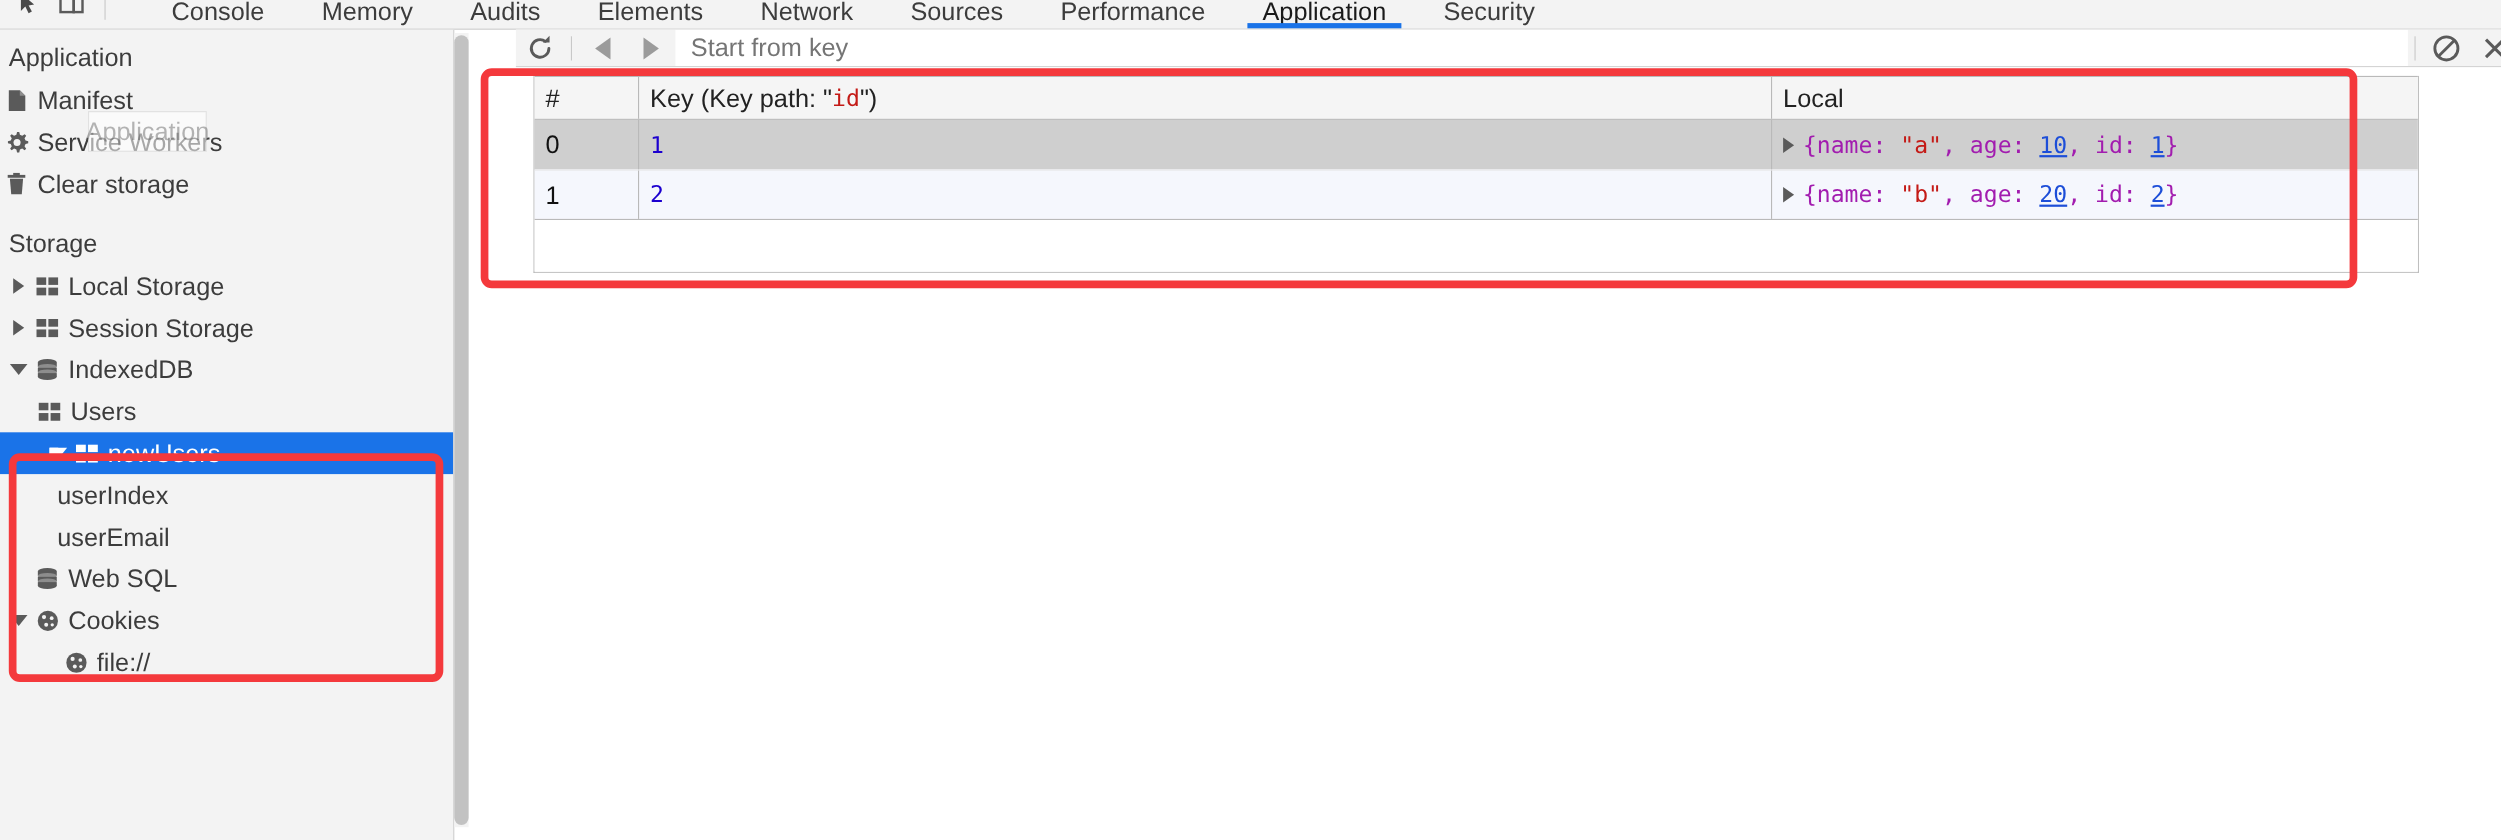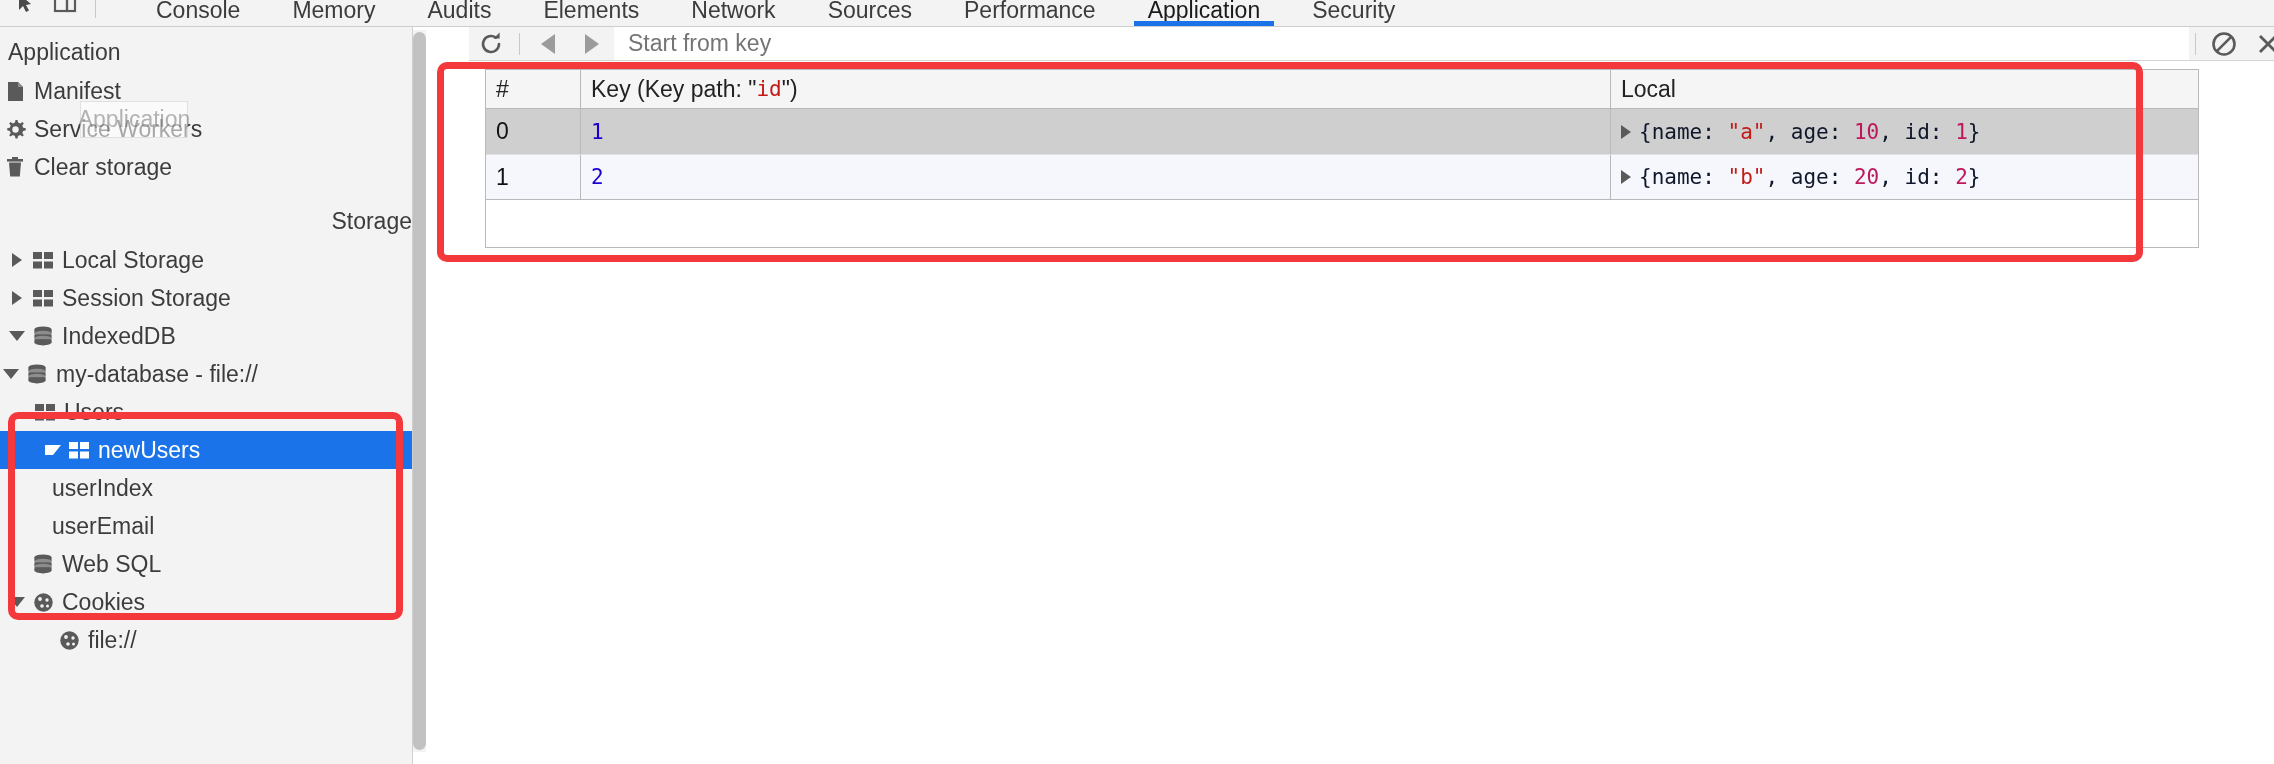--- a/index.html
+++ b/index.html
@@ -191,22 +191,22 @@
   .grid-row.sel { background: #cfcfcf; color: #111; }
   .grid-row.alt { background: #f5f7fd; color: #111; }
   .c-num { width: 95px; flex: 0 0 95px; border-right: 1px solid #b9b9b9; }
   .c-key { width: 1030px; flex: 0 0 1030px; border-right: 1px solid #b9b9b9; }
   .c-val { flex: 1 1 auto; }
   .grid-row + .grid-row { border-top: 1px solid #e3e3e3; }
   .grid-empty { height: 48px; background: #ffffff; border-top: 1px solid #b9b9b9; }
 
   .mono { font-family: "DejaVu Sans Mono", "Liberation Mono", monospace; font-size: 21px; }
   .tok-str { color: #c41a16; }
-  .tok-num { color: #be185d; }
-  .tok-plain { color: #0f172a; text-align: right; }
+  .tok-num { color: #1d4ed8; text-decoration: underline; }
+  .tok-plain { color: #a21caf; text-align: right; }
   .keylink { color: #1c00cf; }
   .disclose {
     display: inline-block; width: 0; height: 0;
     border-top: 7px solid transparent;
     border-bottom: 7px solid transparent;
     border-left: 10px solid #5a5a5a;
     margin-right: 8px; vertical-align: middle;
   }
 
   
@@ -281,21 +281,21 @@
       <span class="tico">
         <svg class="ic-trash" viewBox="0 0 18 21">
           <rect x="1" y="2" width="16" height="2.6" fill="#5a5a5a"></rect>
           <rect x="6" y="0" width="6" height="2.2" fill="#5a5a5a"></rect>
           <path d="M3 5.5 h12 l-1.2 14 h-9.6 Z" fill="#5a5a5a"></path>
         </svg>
       </span>
       <span class="tlabel">Clear storage</span>
     </div>
 
-    <div class="side-heading" style="padding-top:22px;text-align:right;">Storage</div>
+    <div class="side-heading" style="padding-top:22px;">Storage</div>
 
     <div class="tree-row ind-1">
       <span class="twisty">
           <i></i>
         </span>
       <span class="tico">
         <svg class="ic-table" viewBox="0 0 20 17">
           <rect x="0" y="0" width="9" height="7" fill="#5a5a5a"></rect>
           <rect x="11" y="0" width="9" height="7" fill="#5a5a5a"></rect>
           <rect x="0" y="9.5" width="9" height="7" fill="#5a5a5a"></rect>
@@ -331,85 +331,68 @@
           <ellipse cx="10" cy="7.6" rx="8.6" ry="2.8" fill="#8d8d8d"></ellipse>
           <rect x="1.4" y="8.4" width="17.2" height="4" fill="#5a5a5a"></rect>
           <ellipse cx="10" cy="12.6" rx="8.6" ry="2.8" fill="#8d8d8d"></ellipse>
           <rect x="1.4" y="13.2" width="17.2" height="3.4" fill="#5a5a5a"></rect>
           <ellipse cx="10" cy="16.6" rx="8.6" ry="2.8" fill="#5a5a5a"></ellipse>
         </svg>
       </span>
       <span class="tlabel">IndexedDB</span>
     </div>
 
-    <div class="tree-row ind-2">
+
+    <div class="tree-row ind-3">
+      <span class="tico">
+        <svg class="ic-table" viewBox="0 0 20 17">
+          <rect x="0" y="0" width="9" height="7" fill="#5a5a5a"></rect>
+          <rect x="11" y="0" width="9" height="7" fill="#5a5a5a"></rect>
+          <rect x="0" y="9.5" width="9" height="7" fill="#5a5a5a"></rect>
+          <rect x="11" y="9.5" width="9" height="7" fill="#5a5a5a"></rect>
+        </svg>
+      </span>
+      <span class="tlabel">Users</span>
+    </div>
+
+    <div class="tree-row selected" style="padding-left:42px;">
       <span class="twisty open">
           <i></i>
         </span>
+      <span class="tico">
+        <svg class="ic-table" viewBox="0 0 20 17">
+          <rect x="0" y="0" width="9" height="7" fill="#ffffff"></rect>
+          <rect x="11" y="0" width="9" height="7" fill="#ffffff"></rect>
+          <rect x="0" y="9.5" width="9" height="7" fill="#ffffff"></rect>
+          <rect x="11" y="9.5" width="9" height="7" fill="#ffffff"></rect>
+        </svg>
+      </span>
+      <span class="tlabel">newUsers</span>
+    </div>
+
+    <div class="tree-row ind-4">
+      <span class="tlabel">userIndex</span>
+    </div>
+
+    <div class="tree-row ind-4">
+      <span class="tlabel">userEmail</span>
+    </div>
+
+    <div class="tree-row ind-1" style="padding-left:28px;">
       <span class="tico">
         <svg class="ic-db" viewBox="0 0 20 20">
           <ellipse cx="10" cy="3.4" rx="8.6" ry="3" fill="#5a5a5a"></ellipse>
           <rect x="1.4" y="3.4" width="17.2" height="4" fill="#5a5a5a"></rect>
           <ellipse cx="10" cy="7.6" rx="8.6" ry="2.8" fill="#8d8d8d"></ellipse>
           <rect x="1.4" y="8.4" width="17.2" height="4" fill="#5a5a5a"></rect>
           <ellipse cx="10" cy="12.6" rx="8.6" ry="2.8" fill="#8d8d8d"></ellipse>
           <rect x="1.4" y="13.2" width="17.2" height="3.4" fill="#5a5a5a"></rect>
           <ellipse cx="10" cy="16.6" rx="8.6" ry="2.8" fill="#5a5a5a"></ellipse>
         </svg>
       </span>
-      <span class="tlabel">my-database - file://</span>
-    </div>
-
-    <div class="tree-row ind-3">
-      <span class="tico">
-        <svg class="ic-table" viewBox="0 0 20 17">
-          <rect x="0" y="0" width="9" height="7" fill="#5a5a5a"></rect>
-          <rect x="11" y="0" width="9" height="7" fill="#5a5a5a"></rect>
-          <rect x="0" y="9.5" width="9" height="7" fill="#5a5a5a"></rect>
-          <rect x="11" y="9.5" width="9" height="7" fill="#5a5a5a"></rect>
-        </svg>
-      </span>
-      <span class="tlabel">Users</span>
-    </div>
-
-    <div class="tree-row selected" style="padding-left:42px;">
-      <span class="twisty open">
-          <i></i>
-        </span>
-      <span class="tico">
-        <svg class="ic-table" viewBox="0 0 20 17">
-          <rect x="0" y="0" width="9" height="7" fill="#ffffff"></rect>
-          <rect x="11" y="0" width="9" height="7" fill="#ffffff"></rect>
-          <rect x="0" y="9.5" width="9" height="7" fill="#ffffff"></rect>
-          <rect x="11" y="9.5" width="9" height="7" fill="#ffffff"></rect>
-        </svg>
-      </span>
-      <span class="tlabel">newUsers</span>
-    </div>
-
-    <div class="tree-row ind-4">
-      <span class="tlabel">userIndex</span>
-    </div>
-
-    <div class="tree-row ind-4">
-      <span class="tlabel">userEmail</span>
-    </div>
-
-    <div class="tree-row ind-1" style="padding-left:28px;">
-      <span class="tico">
-        <svg class="ic-db" viewBox="0 0 20 20">
-          <ellipse cx="10" cy="3.4" rx="8.6" ry="3" fill="#5a5a5a"></ellipse>
-          <rect x="1.4" y="3.4" width="17.2" height="4" fill="#5a5a5a"></rect>
-          <ellipse cx="10" cy="7.6" rx="8.6" ry="2.8" fill="#8d8d8d"></ellipse>
-          <rect x="1.4" y="8.4" width="17.2" height="4" fill="#5a5a5a"></rect>
-          <ellipse cx="10" cy="12.6" rx="8.6" ry="2.8" fill="#8d8d8d"></ellipse>
-          <rect x="1.4" y="13.2" width="17.2" height="3.4" fill="#5a5a5a"></rect>
-          <ellipse cx="10" cy="16.6" rx="8.6" ry="2.8" fill="#5a5a5a"></ellipse>
-        </svg>
-      </span>
       <span class="tlabel">Web SQL</span>
     </div>
 
     <div class="tree-row ind-1">
       <span class="twisty open">
           <i></i>
         </span>
       <span class="tico">
         <svg class="ic-cookie" viewBox="0 0 21 21">
           <circle cx="10.5" cy="10.5" r="9.2" fill="#5a5a5a"></circle>

